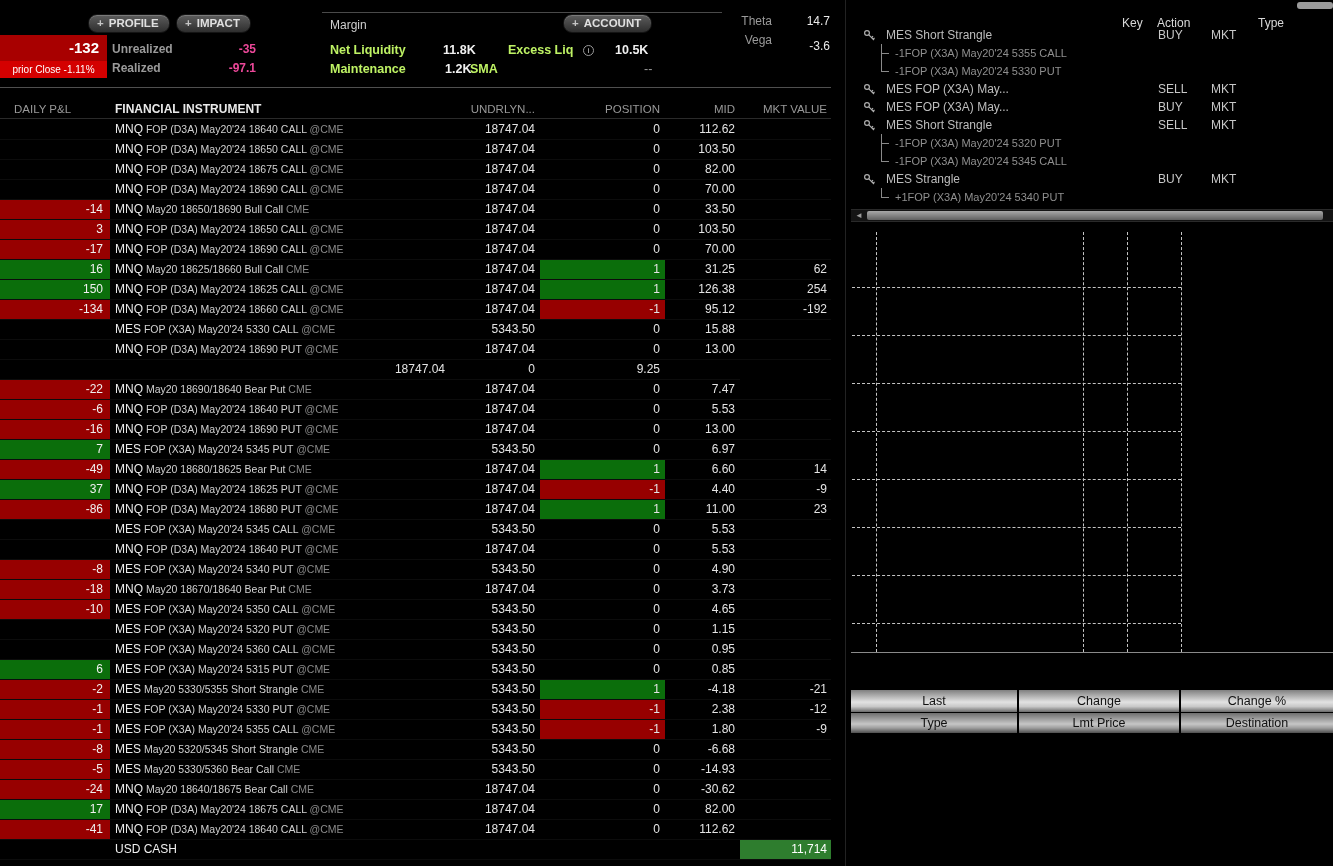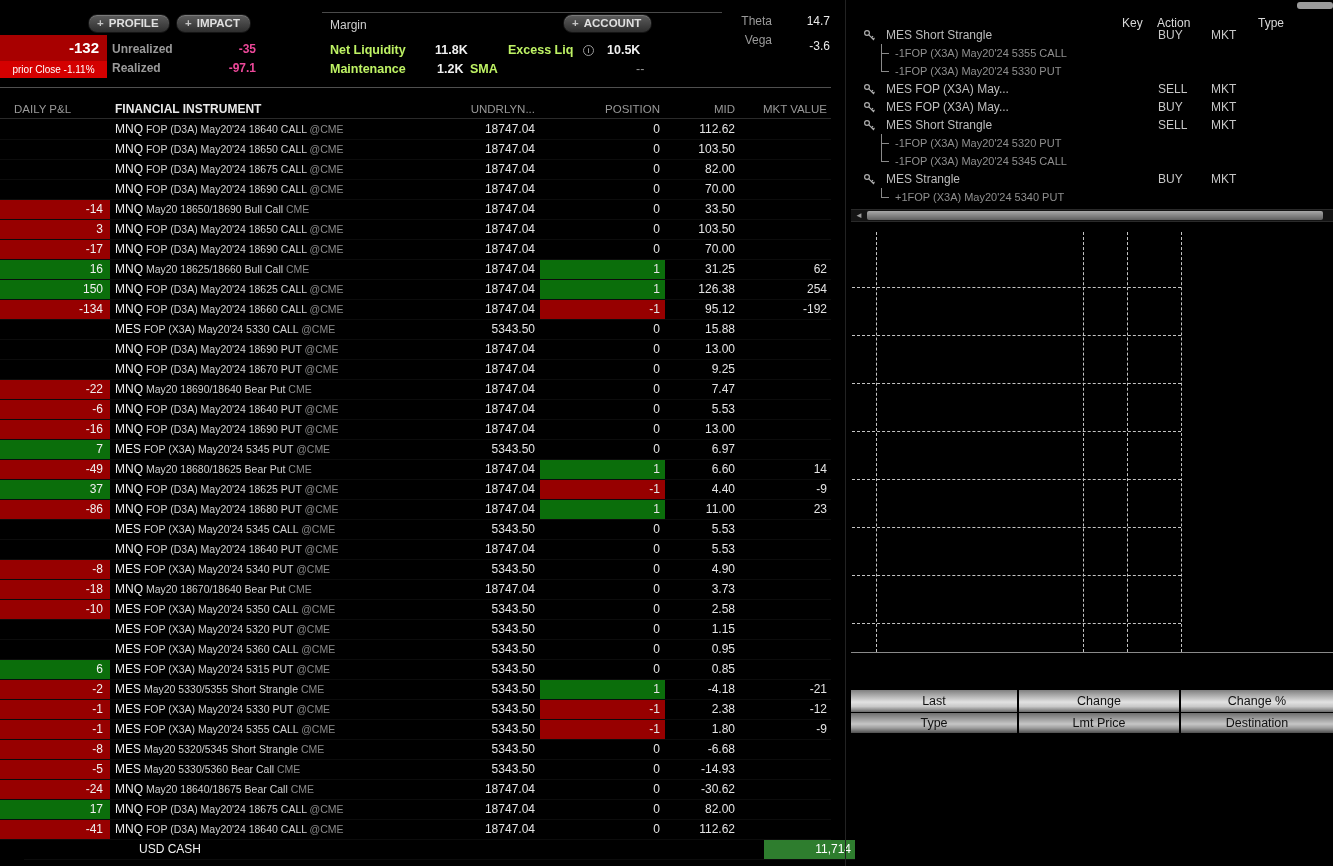--- a/index.html
+++ b/index.html
@@ -23,21 +23,21 @@
                   font-size:15px;font-weight:bold;color:#fff;}
   .prior-strip{position:absolute;left:0;top:61px;width:107px;height:17px;background:var(--prior-strip,#d40000);
                font-size:10px;line-height:17px;text-align:center;color:#fff;white-space:nowrap;overflow:hidden;}
 
   .kv{position:absolute;width:144px;display:flex;justify-content:space-between;
       font-size:12px;font-weight:bold;}
   .kv .k{color:#9a9a9a;} .kv .v{color:#ec4899;}
   #kv-unreal{left:112px;top:42px;} #kv-real{left:112px;top:61px;}
 
   .tb-label{position:absolute;font-size:12.5px;font-weight:bold;color:#bef264;white-space:nowrap;}
-  .tb-value{position:absolute;font-size:12.5px;font-weight:bold;color:#f0f0f0;white-space:nowrap;}
+  .tb-value{position:absolute;font-size:12.5px;font-weight:bold;color:#f0f0f0;white-space:nowrap;margin-left:8px;}
   .tb-dim{color:#9a9a9a;font-weight:normal;}
   .info-icon{position:absolute;left:583px;top:45px;width:11px;height:11px;border:1px solid #9a9a9a;
              border-radius:50%;font-size:8px;line-height:9px;text-align:center;color:#cfcfcf;cursor:pointer;}
 
   .greek-label{position:absolute;width:52px;text-align:right;font-size:12px;color:#9a9a9a;}
   .greek-value{position:absolute;width:48px;text-align:right;font-size:12px;color:#eaeaea;}
 
   .top-divider{position:absolute;left:0;top:87px;width:831px;height:1px;background:#4f4f4f;}
 
   
@@ -56,21 +56,21 @@
   .c-pnl{text-align:right;padding-right:7px;color:#f0f0f0;}
   .c-inst{padding-left:5px;}
   .c-inst .sym{color:#ececec;font-size:12px;margin-top:11px;}
   .c-inst .det{color:#d2d2d2;font-size:10.5px;}
   .c-inst .ven{color:#8a8a8a;font-size:10.5px;}
   .c-num{text-align:right;padding-right:5px;color:#e4e4e4;}
   .c-mkt{padding-right:4px;}
   .bg-red{background:var(--red-cell,#970000);}
   .bg-green{background:var(--green-cell,#0b6e0b);}
 
-  .cashrow{position:absolute;left:0;top:840px;width:831px;margin-left:24px;}
+  .cashrow{position:absolute;left:0;top:840px;width:831px;}
   .cash-label{color:#f0f0f0;font-size:12px;}
   .cash-value{background:var(--cash-cell,#2e7d2e);color:#fff;}
 
   
   .panel-div{position:absolute;left:845px;top:0;width:1px;height:866px;background:#222;}
   .corner-bar{position:absolute;left:1297px;top:2px;width:36px;height:7px;background:#9a9a9a;border-radius:3px;}
 
   .ohead{position:absolute;top:4px;font-size:12px;color:#d8d8d8;margin-top:12px;}
   #oh-key{left:1122px;} #oh-action{left:1157px;} #oh-type{left:1258px;}
 
@@ -254,21 +254,20 @@
       <div class="prow grid6">
         <div class="c-pnl"></div>
         <div class="c-inst"><span class="sym">MNQ</span><span class="det"> FOP (D3A) May20'24 18690 PUT</span><span class="ven"> @CME</span></div>
         <div class="c-num">18747.04</div>
         <div class="c-num">0</div>
         <div class="c-num">13.00</div>
         <div class="c-num c-mkt"></div>
       </div>
       <div class="prow grid6">
         <div class="c-pnl"></div>
-        <div class="c-inst"><span class="sym">MNQ</span><span class="det"> FOP (D3A) May20'24 18670 PUT</span><span class="ven"> @CME</span></div>
         <div class="c-num">18747.04</div>
         <div class="c-num">0</div>
         <div class="c-num">9.25</div>
         <div class="c-num c-mkt"></div>
       </div>
       <div class="prow grid6">
         <div class="c-pnl bg-red">-22</div>
         <div class="c-inst"><span class="sym">MNQ</span><span class="det"> May20 18690/18640 Bear Put</span><span class="ven"> CME</span></div>
         <div class="c-num">18747.04</div>
         <div class="c-num">0</div>
@@ -353,21 +352,21 @@
         <div class="c-num">18747.04</div>
         <div class="c-num">0</div>
         <div class="c-num">3.73</div>
         <div class="c-num c-mkt"></div>
       </div>
       <div class="prow grid6">
         <div class="c-pnl bg-red">-10</div>
         <div class="c-inst"><span class="sym">MES</span><span class="det"> FOP (X3A) May20'24 5350 CALL</span><span class="ven"> @CME</span></div>
         <div class="c-num">5343.50</div>
         <div class="c-num">0</div>
-        <div class="c-num">2.58</div>
+        <div class="c-num">4.65</div>
         <div class="c-num c-mkt"></div>
       </div>
       <div class="prow grid6">
         <div class="c-pnl"></div>
         <div class="c-inst"><span class="sym">MES</span><span class="det"> FOP (X3A) May20'24 5320 PUT</span><span class="ven"> @CME</span></div>
         <div class="c-num">5343.50</div>
         <div class="c-num">0</div>
         <div class="c-num">1.15</div>
         <div class="c-num c-mkt"></div>
       </div>

